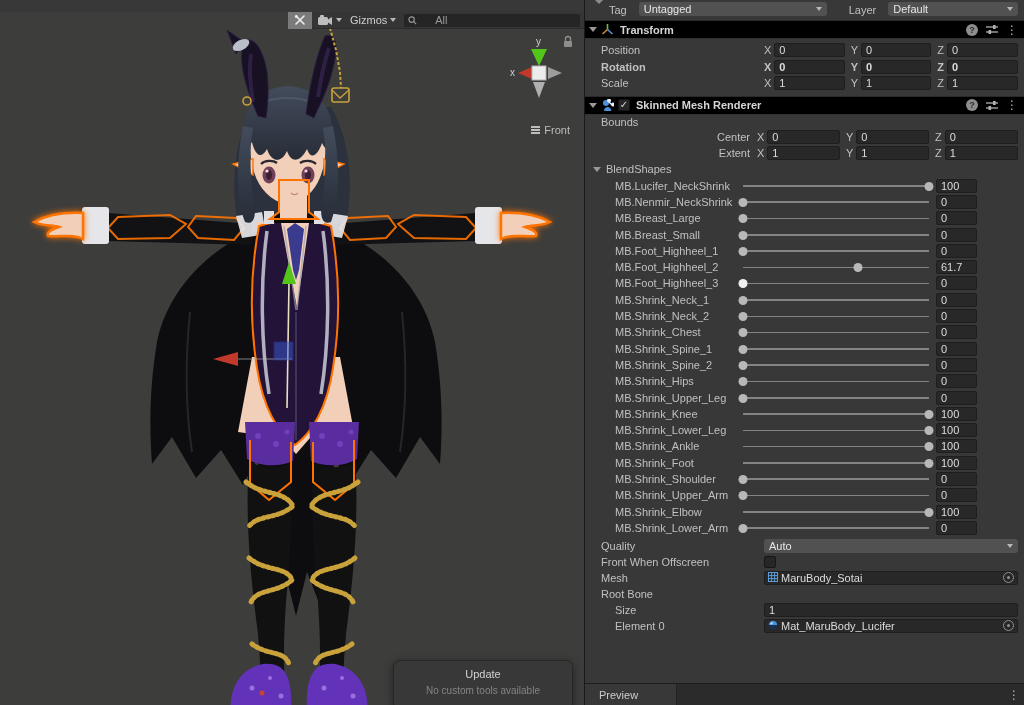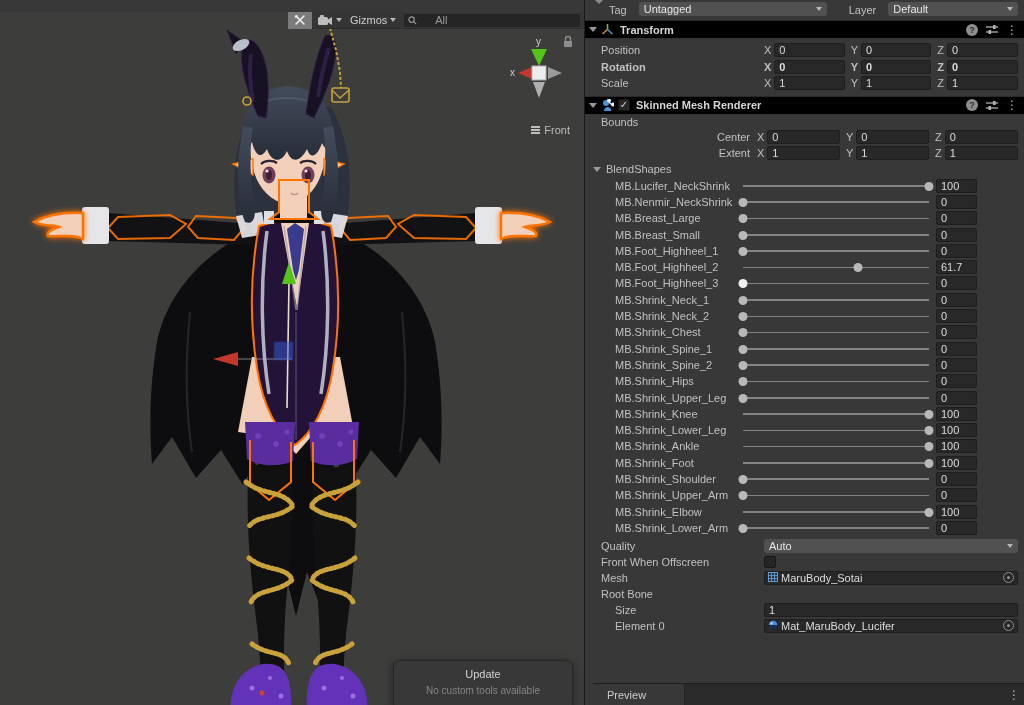--- a/index.html
+++ b/index.html
@@ -109,21 +109,21 @@
   .ctl { flex:1; margin-left:7px; }
   .objfield { flex:1; margin-left:7px; height:14px; background:#282828; border:1px solid #1e1e1e;
     border-radius:2px; display:flex; gap:3px; padding:0 3px; color:#dcdcdc; }
   .picker { width:11px; height:11px; border:1px solid #8f8f8f; border-radius:50%;
     position:relative; margin-left:auto; flex:none; }
   .picker::after { content:""; position:absolute; inset:3px; background:#8f8f8f; border-radius:50%; }
 
   .materials-hdr { display:flex; align-items:center; height:16px; padding-left:8px; gap:4px; }
   .materials-title { font-weight:bold; color:#d6d6d6; }
 
-  .preview-bar { position:absolute; left:8px; right:0; bottom:0; height:22px; background:#2b2b2b;
+  .preview-bar { position:absolute; left:0; right:0; bottom:0; height:22px; background:#2b2b2b;
     border-top:1px solid #1d1d1d; display:flex; align-items:center; }
   .preview-tab { width:92px; height:22px; background:#383838; border-right:1px solid #222;
     display:flex; align-items:center; padding-left:14px; color:#cccccc; }
   .preview-kebab { margin-left:auto; margin-right:4px; color:#b4b4b4; font-size:12px; }
 
   .go-partial { position:absolute; left:10px; top:0; width:0; height:0;
     border-left:4px solid transparent; border-right:4px solid transparent; border-top:4px solid #8a8a8a; }
   svg { display:block; }
 </style>
 </head>

